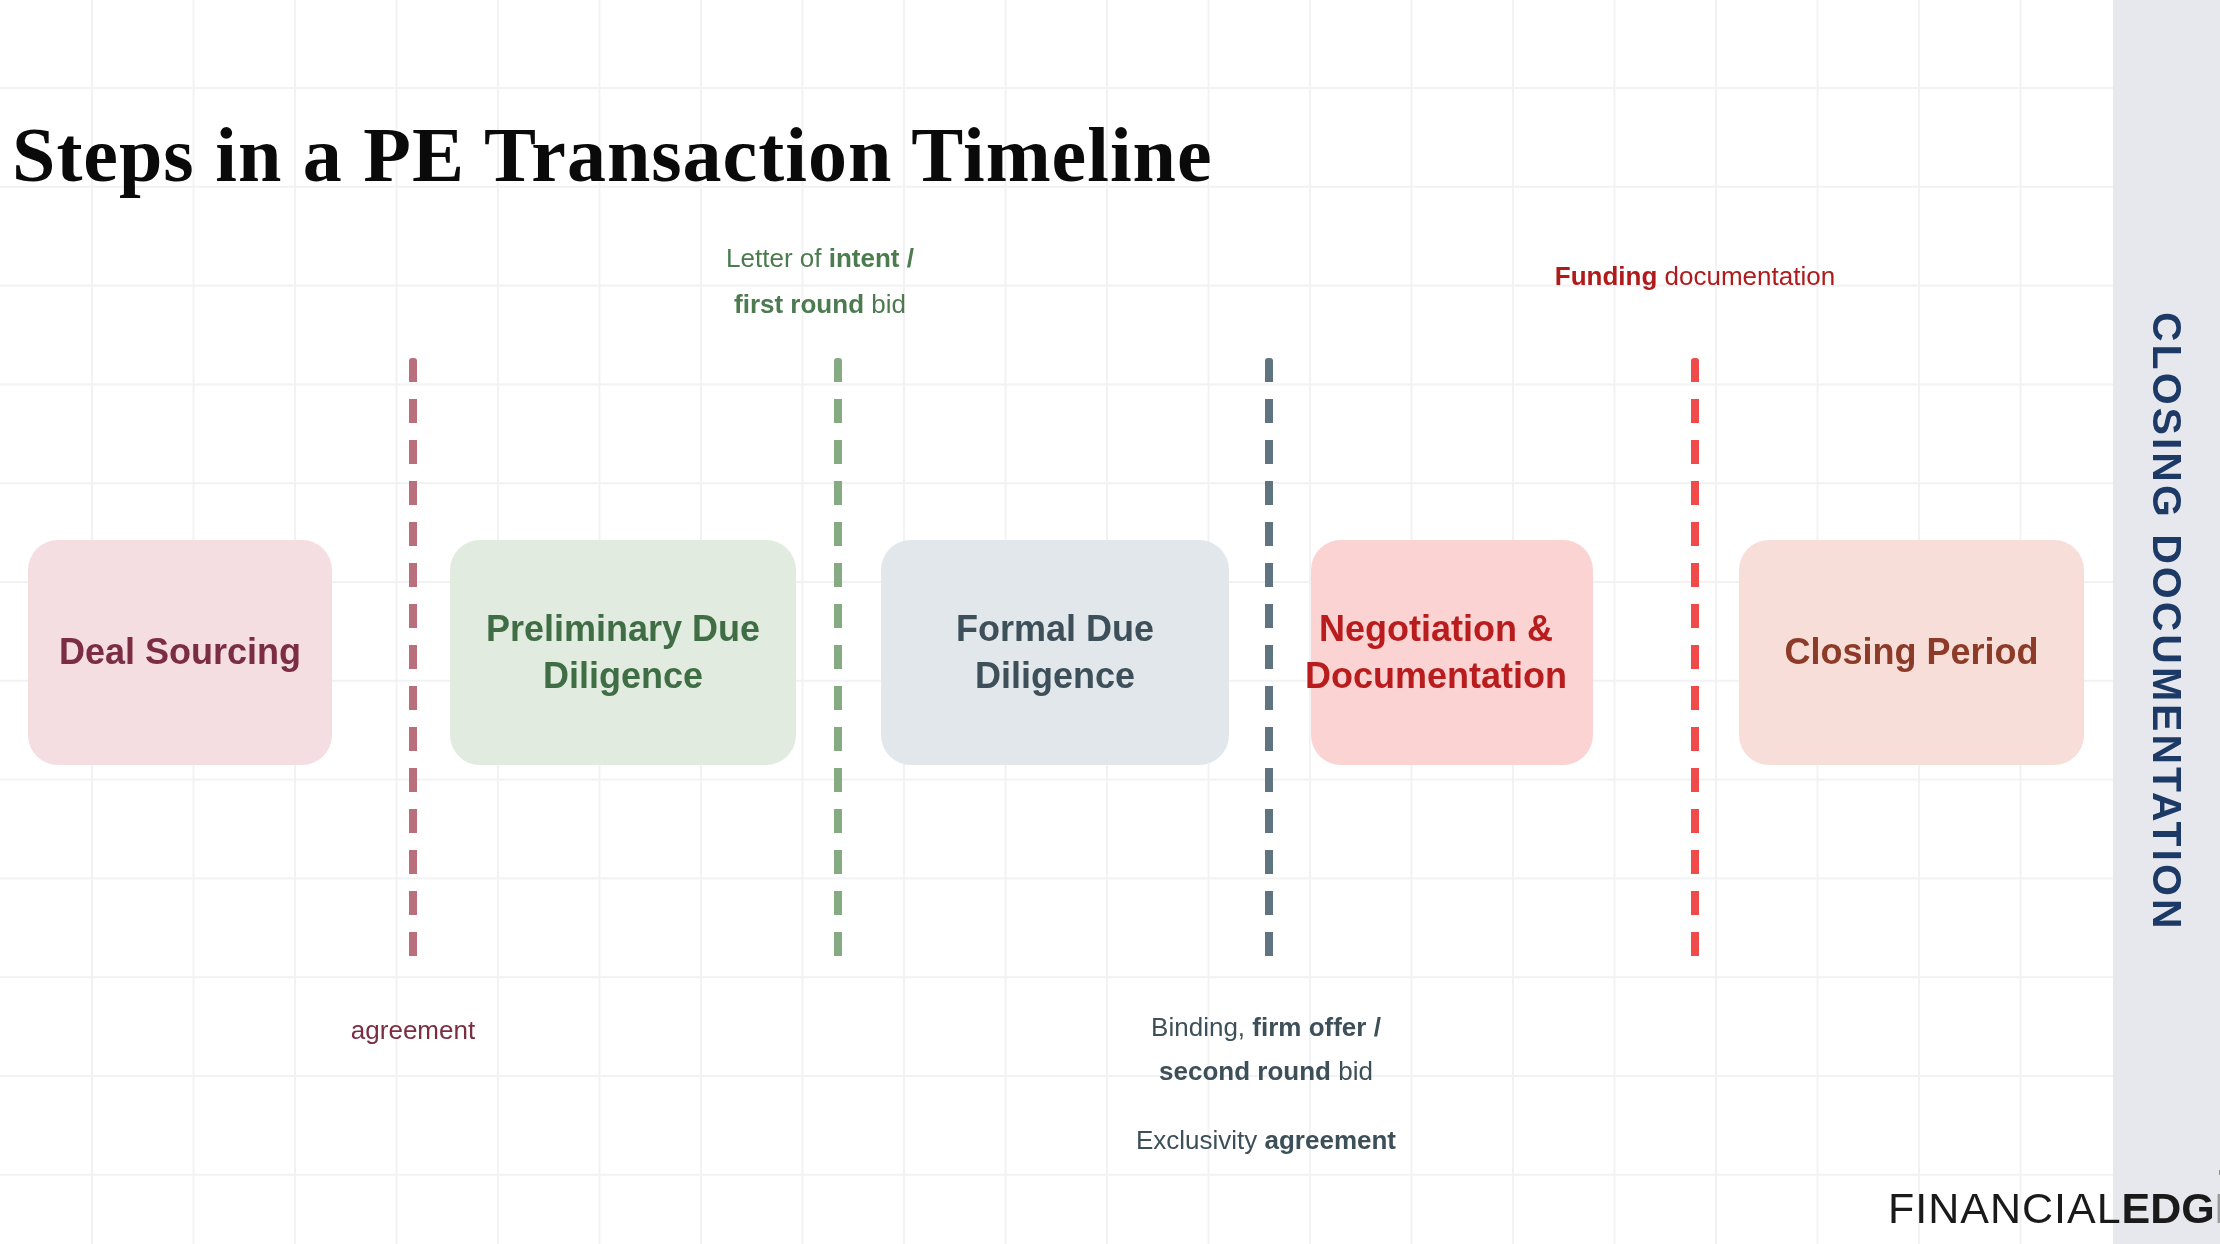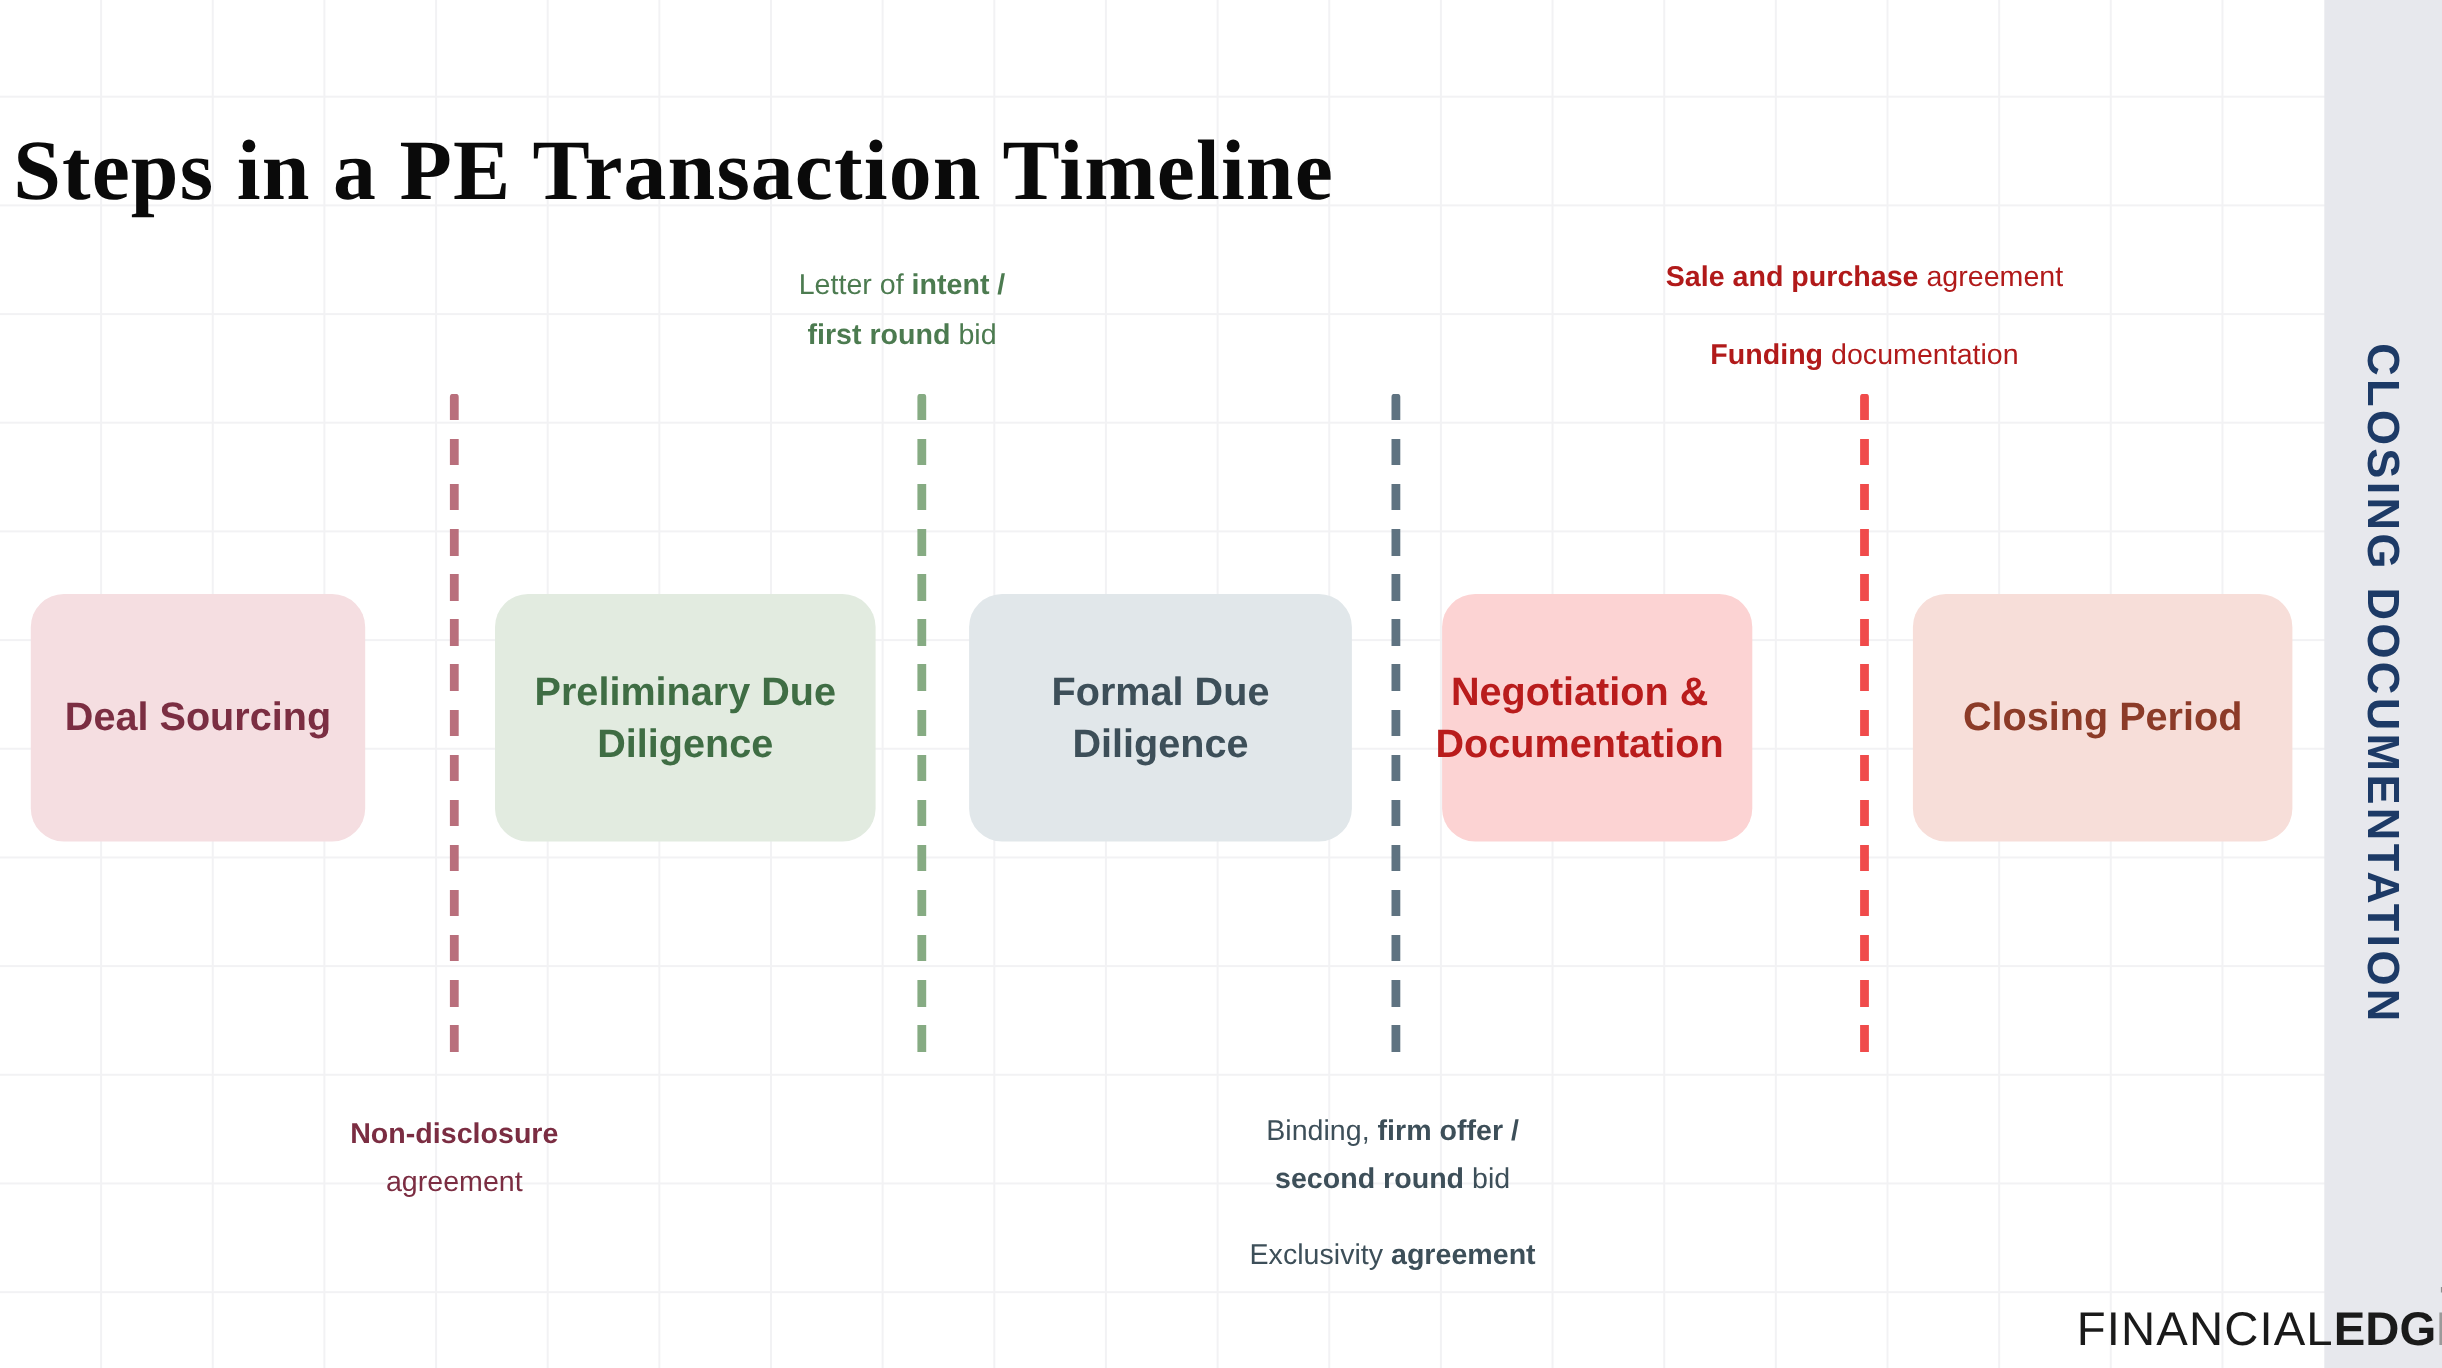--- a/index.html
+++ b/index.html
@@ -64,21 +64,20 @@
 <div class="page">
 
   <h1 class="title">Steps in a PE Transaction Timeline</h1>
 
   <div class="ann ann-loi">
     <div class="ann-line"><span>Letter of </span><b>intent /</b></div>
     <div class="ann-line"><b>first round</b><span> bid</span></div>
   </div>
 
   <div class="ann ann-spa">
-    <div class="ann-line"><b>Sale and purchase</b><span> agreement</span></div>
     <div class="ann-line ann-line2"><b>Funding</b><span> documentation</span></div>
   </div>
 
   <div class="sep sep1"></div>
   <div class="sep sep2"></div>
   <div class="sep sep3"></div>
   <div class="sep sep4"></div>
 
   <div class="stage s1">
     <span class="stage-label">Deal Sourcing</span>
@@ -90,21 +89,20 @@
     <span class="stage-label">Formal Due Diligence</span>
   </div>
   <div class="stage s4">
     <span class="stage-label">Negotiation &amp; Documentation</span>
   </div>
   <div class="stage s5">
     <span class="stage-label">Closing Period</span>
   </div>
 
   <div class="ann ann-nda">
-    <div class="ann-line"><b>Non-disclosure</b></div>
     <div class="ann-line"><span>agreement</span></div>
   </div>
 
   <div class="ann ann-bid">
     <div class="ann-line"><span>Binding, </span><b>firm offer /</b></div>
     <div class="ann-line"><b>second round</b><span> bid</span></div>
   </div>
 
   <div class="ann ann-excl">
     <div class="ann-line"><span>Exclusivity </span><b>agreement</b></div>

